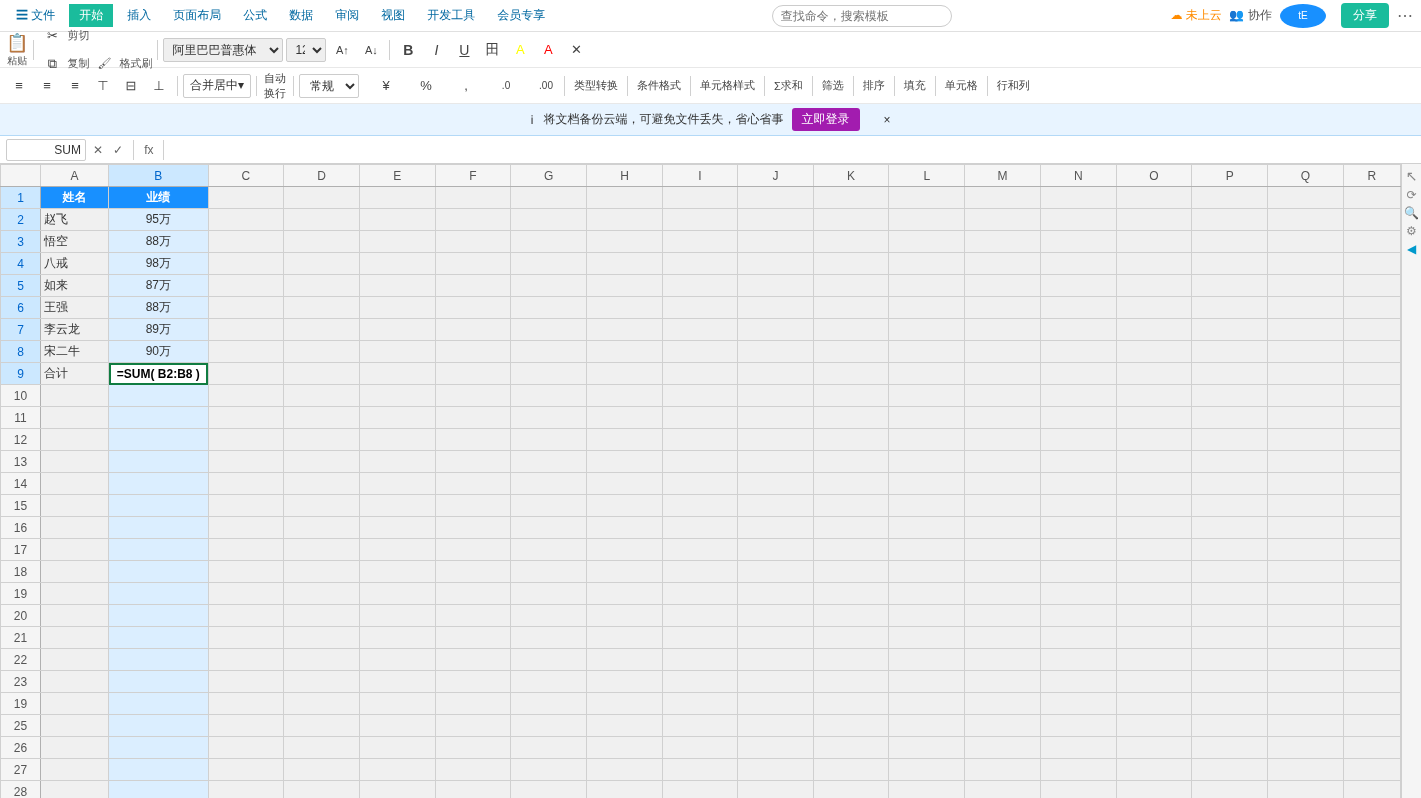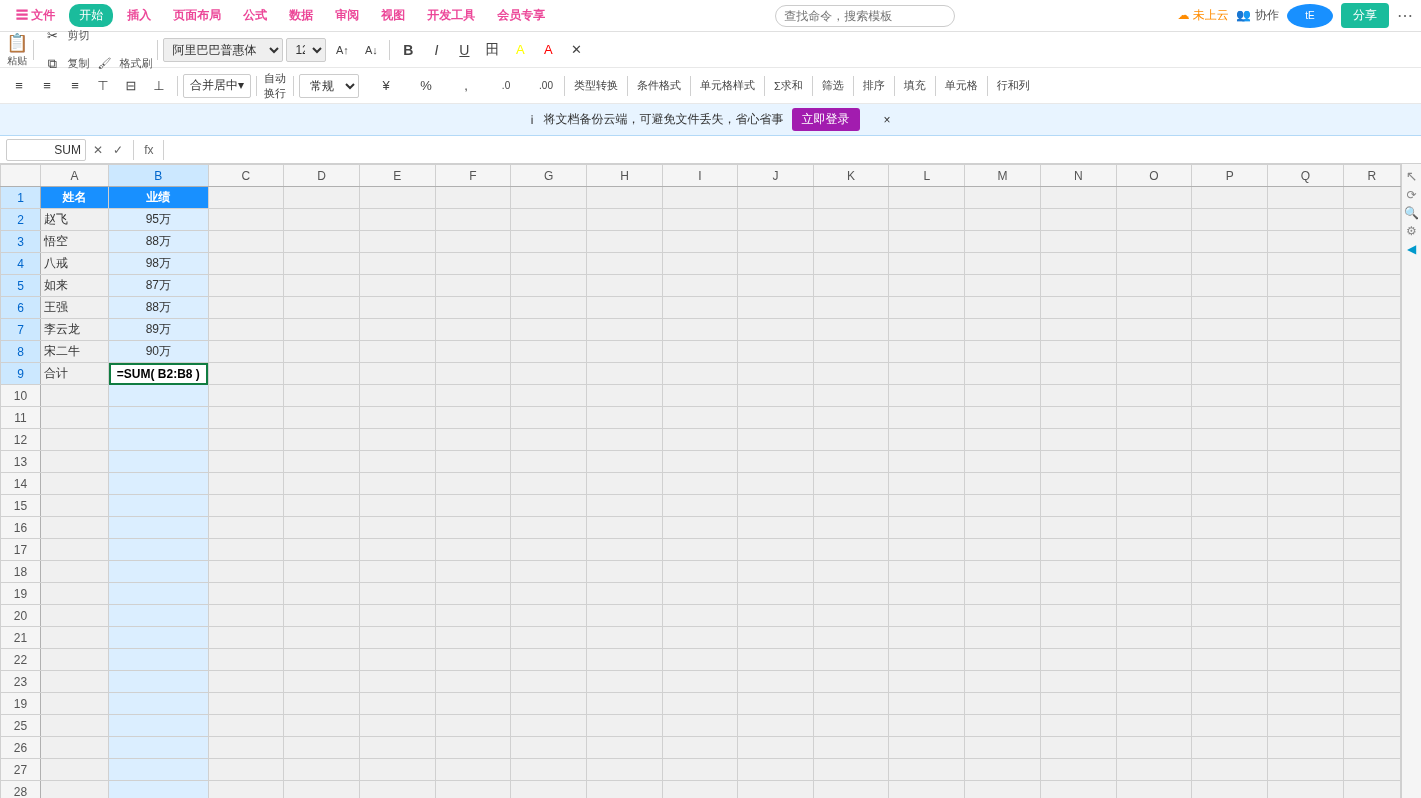--- a/index.html
+++ b/index.html
@@ -12,42 +12,43 @@
       display: flex;
       align-items: center;
       padding: 0 8px;
       border-bottom: 1px solid #e0e0e0;
       justify-content: space-between;
     }
     #title-bar-left { display: flex; align-items: center; gap: 6px; font-size: 12px; color: #333; }
     #title-bar-center { display: flex; align-items: center; gap: 2px; flex: 1; justify-content: center; }
     #title-bar-right { display: flex; align-items: center; gap: 8px; font-size: 12px; color: #555; }
 
-    .menu-item { padding: 4px 8px; cursor: pointer; font-size: 12px; color: #ec4899; border-radius: 3px; font-weight: bold; }
+    .menu-item { padding: 4px 8px; cursor: pointer; font-size: 12px; color: #0369a1; border-radius: 3px; }
 
     .start-btn {
       background: #1abc9c;
       color: #fff;
       border: none;
-      border-radius: 10px;
+      border-radius: 0;
       padding: 3px 10px;
       font-size: 12px;
       cursor: pointer;
       font-family: Liberation Serif, serif;
     }
 
     .share-btn {
       background: #1abc9c;
       color: #fff;
       border: none;
       border-radius: 4px;
       padding: 4px 12px;
       font-size: 12px;
       cursor: pointer;
       font-family: inherit;
+      margin-left: 7px;
     }
 
     
     #toolbar1 {
       height: 36px;
       background: #fff;
       display: flex;
       align-items: center;
       padding: 0 6px;
       border-bottom: 1px solid #e8e8e8;

